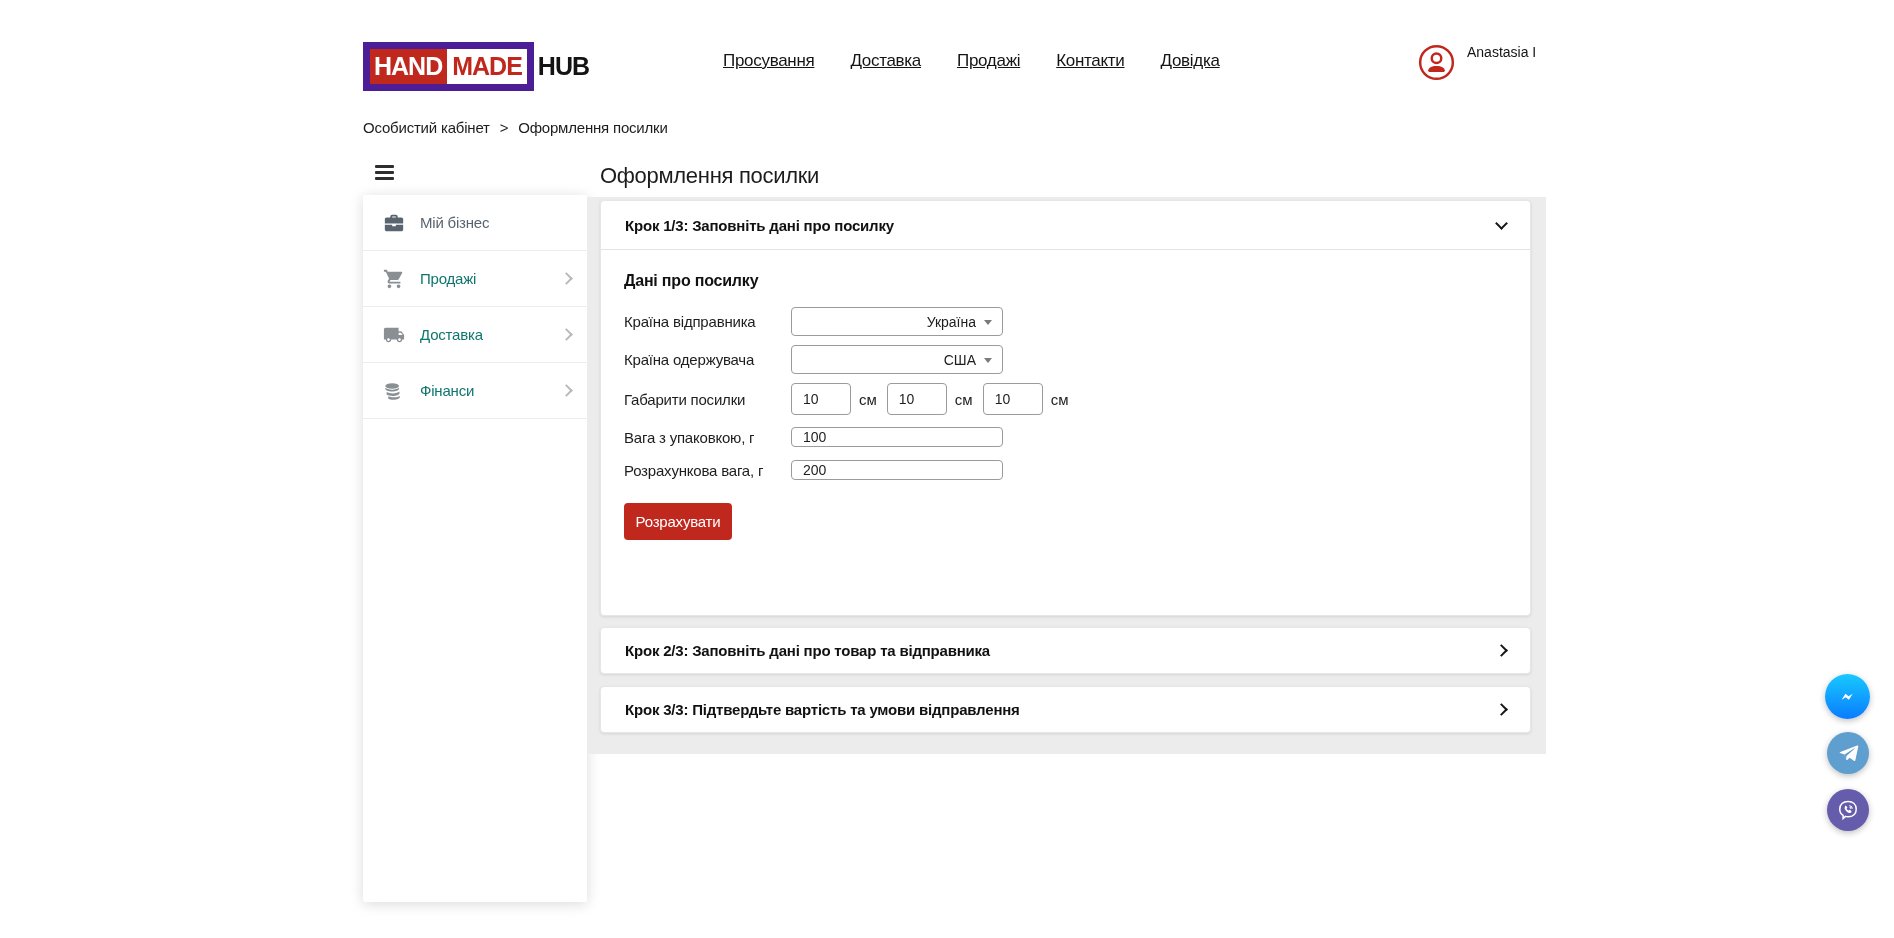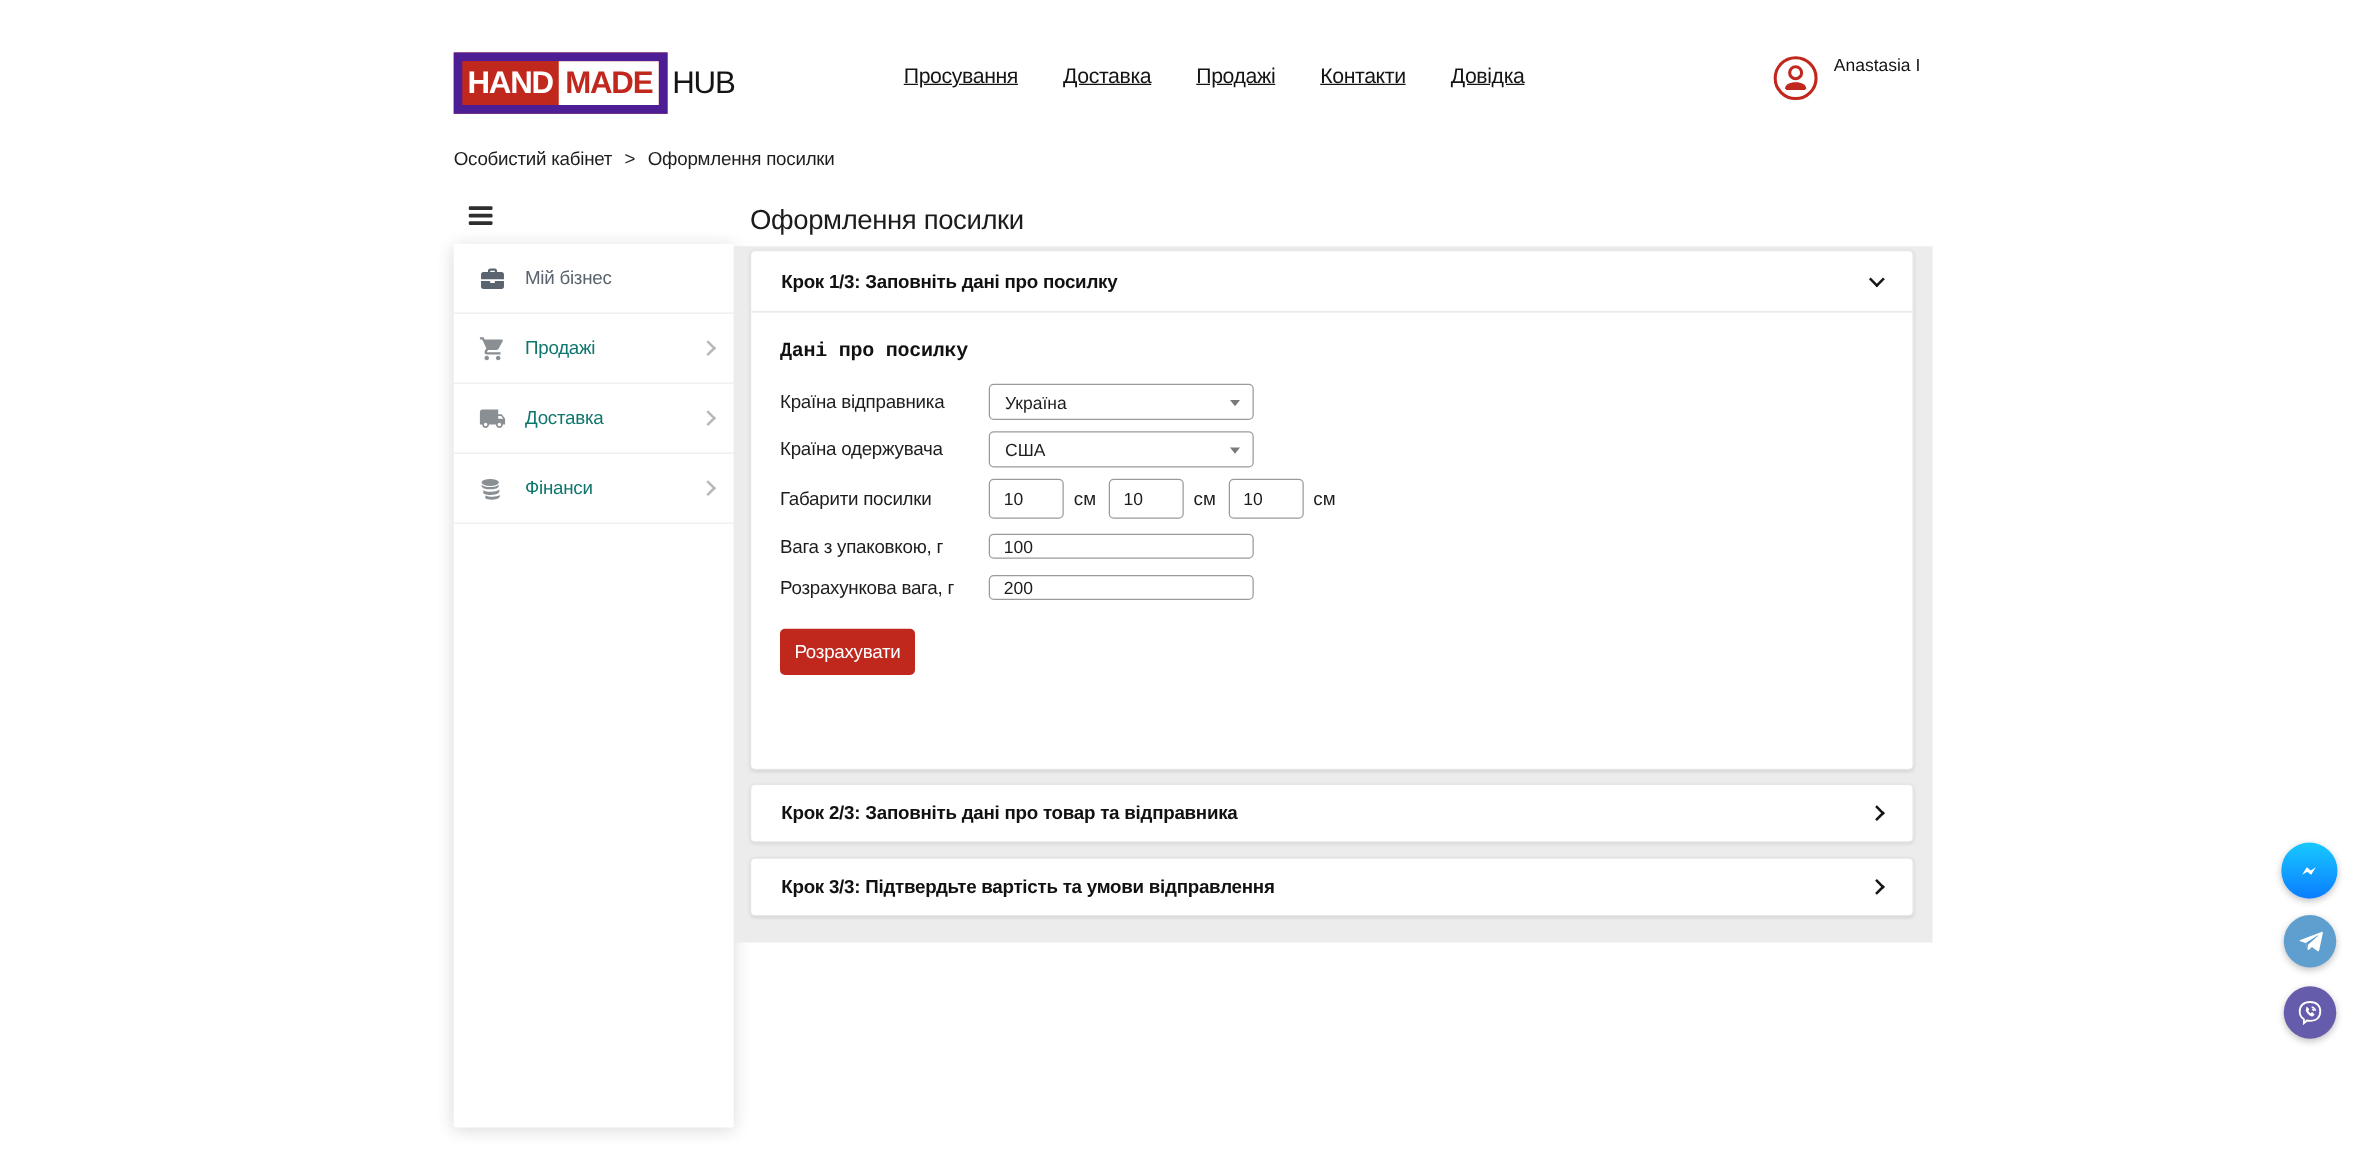--- a/index.html
+++ b/index.html
@@ -5,21 +5,21 @@
   * { margin:0; padding:0; box-sizing:border-box; }
   html,body { width:1894px; height:938px; background:#ffffff; overflow:hidden;
     font-family:"Liberation Sans", sans-serif; color:#212121; }
   .page { position:relative; width:1894px; height:938px; }
 
   
   .logo { position:absolute; left:363px; top:42px; display:flex; align-items:stretch; cursor:pointer; }
   .logo-red { display:flex; align-items:stretch; background:#c0281e; border:7px solid #4c1d95;justify-content:center; }
   .logo-hand { background:#c0281e; color:#fff; font-weight:700; font-size:25px; letter-spacing:-1px; padding:3px 5px 3px 4px; }
   .logo-made { background:#fff; color:#c0281e; font-weight:700; font-size:25px; letter-spacing:-1px; padding:3px 5px; }
-  .logo-hub { color:#141414; font-weight:400; font-size:25px; letter-spacing:-1px; padding:3px 0 3px 4px; align-self:center; }
+  .logo-hub { color:#141414; font-weight:700; font-size:25px; letter-spacing:-1px; padding:3px 0 3px 4px; align-self:center; }
 
   .nav { position:absolute; left:723px; top:51px; display:flex; gap:36px; }
   .nav-item { font-size:17px; color:#141414; letter-spacing:-0.3px; cursor:pointer; white-space:nowrap;text-decoration:underline; }
 
   .user { position:absolute; left:1418px; top:44px; display:flex; align-items:flex-start; gap:12px; cursor:pointer; }
   .user-avatar { width:37px; height:37px; }
   .user-name { font-size:14px; color:#141414; }
 
   
   .breadcrumb { position:absolute; left:363px; top:119px; font-size:15px; color:#1d1d1d; letter-spacing:-0.2px; }
@@ -51,25 +51,25 @@
   .chev-dark { width:9px; height:9px; border-right:2px solid #161616; border-bottom:2px solid #161616; }
   .chev-down { transform:rotate(45deg); margin-top:-4px; }
   .chev-right { transform:rotate(-45deg); }
   .card-step1 { height:416px; }
   .card-step1 .acc-header { border-bottom:1px solid #e3e3e3; }
   .card-gap { height:11px; }
   .card-small { height:47px; }
   .card-small .acc-header { height:45px; }
 
   .card-body { padding:22px 23px 0 23px; }
-  .section-title { font-size:16px; font-weight:700; color:#111; letter-spacing:-0.2px; margin-bottom:17px;font-family:Liberation Mono, monospace; }
+  .section-title { font-size:16px; font-weight:700; color:#111; letter-spacing:-0.2px; margin-bottom:17px; }
   .form-row { display:flex; align-items:center; margin-bottom:9px; }
   .form-label { width:167px; font-size:15px; color:#1d1d1d; letter-spacing:-0.2px; flex:0 0 auto; }
   .select { position:relative; width:212px; height:29px; border:1px solid #9b9b9b; border-radius:4px;
-    background:#fff; display:flex; align-items:center; padding:0 26px 0 12px; cursor:pointer; }
+    background:#fff; display:flex; align-items:center; padding:0 26px 0 12px; cursor:pointer;justify-content:flex-end; }
   .select-value { font-size:14px; color:#1d1d1d; }
   .select-arrow { position:absolute; right:10px; top:12px; width:0; height:0;
     border-left:4.5px solid transparent; border-right:4.5px solid transparent; border-top:5px solid #7a7a7a; }
   .inp { height:20px; border:1px solid #9b9b9b; border-radius:4px; padding:0 11px; font-size:14px;
     color:#1d1d1d; font-family:"Liberation Sans", sans-serif; background:#fff; outline:none; }
   .inp-wide { width:212px; }
   .inp-dim { width:60px; height:32px; }
   .unit { font-size:15px; color:#1d1d1d; margin:0 10px 0 8px; }
   .btn-red { margin-top:14px; width:108px; height:37px; background:#c0281e; color:#fff; border:none;
     border-radius:4px; font-size:15px; font-family:"Liberation Sans", sans-serif; letter-spacing:-0.2px; cursor:pointer; }

